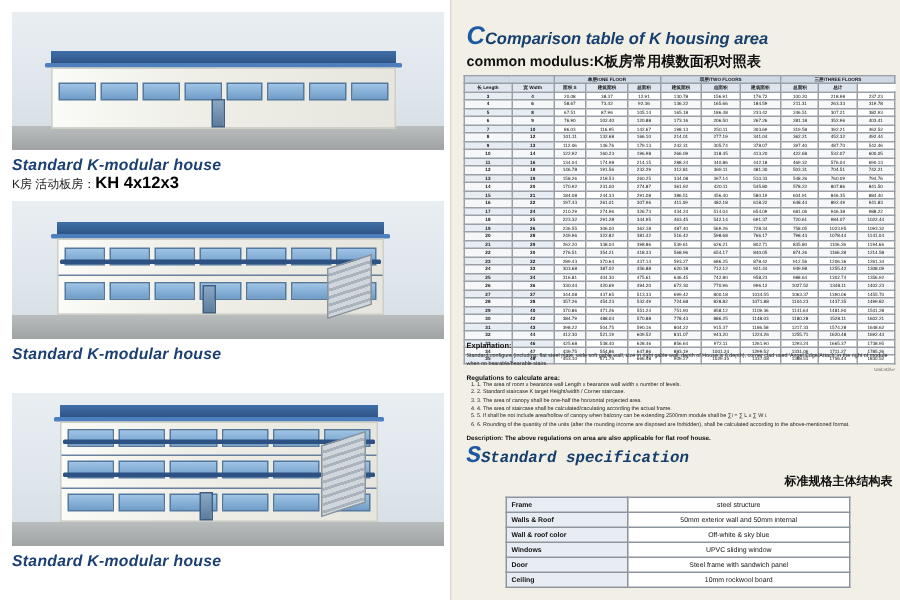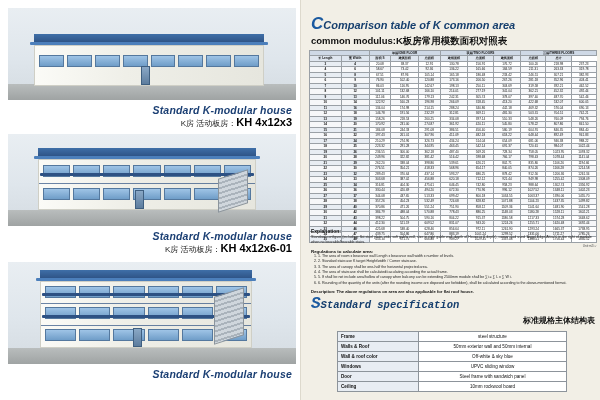--- a/index.html
+++ b/index.html
@@ -57,21 +57,21 @@
   }
   .stair{
     position:absolute;width:30px;height:34px;
     background:repeating-linear-gradient(180deg,#cfd6dc 0 3px,#aab3bb 3px 5px);
     border:1px solid #8b949c;box-sizing:border-box;transform:skewY(-18deg);
   }
   .rail{
     position:absolute;height:3px;background:#2d5183;border-radius:1px;
   }
   .cap{
-    margin-top:4px;text-align:right;padding-right:4px;line-height:1.15;
+    margin-top:4px;padding-right:4px;line-height:1.15;
   }
   .cap .en{
     font-style:italic;font-weight:bold;font-size:10.5px;color:#1b3f73;
     letter-spacing:.2px;
   }
   .cap .cn{font-size:8px;color:#222;}
   .cap .cn b{font-size:11px;color:#000;}
 
   
   .right{
@@ -182,23 +182,20 @@
               <div class="win"></div>
             </div>
             <div class="door" style="left:96px;"></div>
           </div>
           <div class="rail" style="left:2px;top:25px;width:214px;"></div>
         </div>
         <div class="stair" style="left:210px;top:40px;"></div>
       </div>
       <div class="cap">
         <div class="en">Standard K-modular house</div>
-        <div class="cn">
-          <span>K房 活动板房：</span><b>KH 4x12x6-01</b>
-        </div>
       </div>
     </div>
 
     <div class="prod prod3">
       <div class="photo" style="height:102px;">
         <div class="ground"></div>
         <div class="bld" style="left:32px;top:8px;width:212px;height:78px;">
           <div class="roof"></div>
           <div class="eave"></div>
           <div class="body-w">
@@ -238,21 +235,21 @@
       <div class="cap">
         <div class="en">Standard K-modular house</div>
       </div>
     </div>
   </div>
 
   <div class="right">
 
     <div class="rtitle">
       <div class="l1">
-        <span class="drop">C</span><span>Comparison table of K common area</span>
+        <span class="drop">C</span><span>Comparison table of K housing area</span>
       </div>
       <div class="l2">common modulus:K板房常用模数面积对照表</div>
     </div>
 
     <div class="tablewrap">
       <table class="k">
         <thead>
           <tr class="grp" id="grp-row">
               <th colspan="2"></th>
               <th colspan="3">单层/ONE FLOOR</th>

